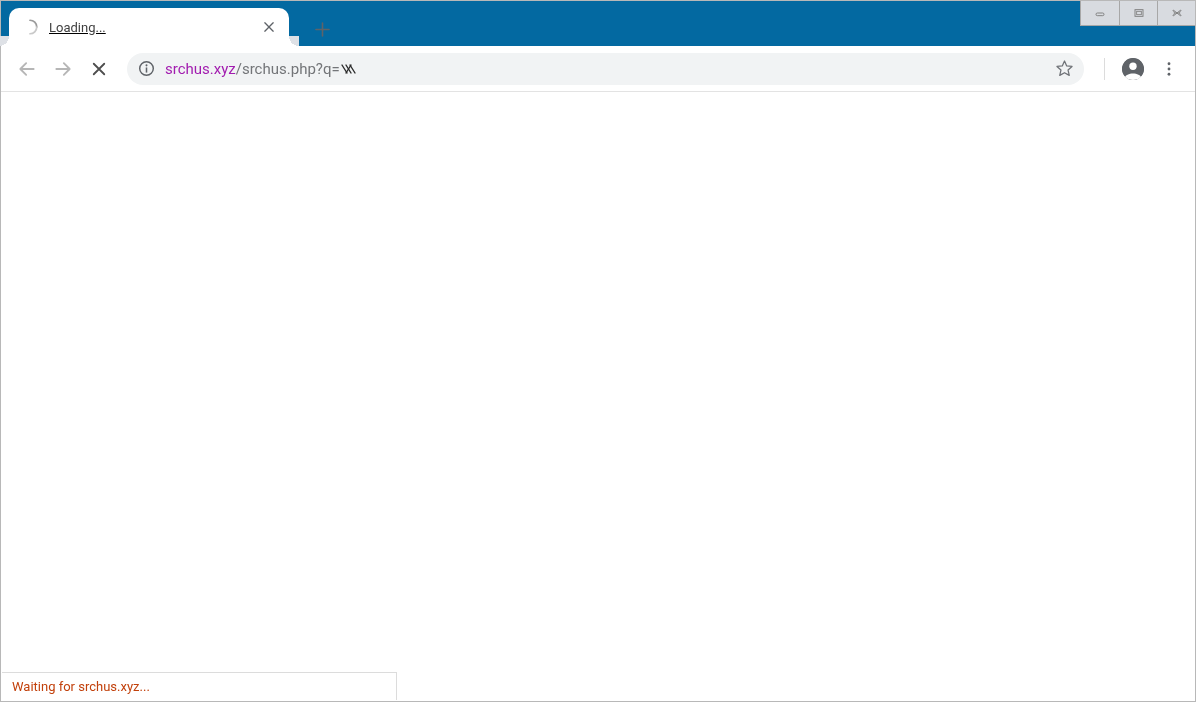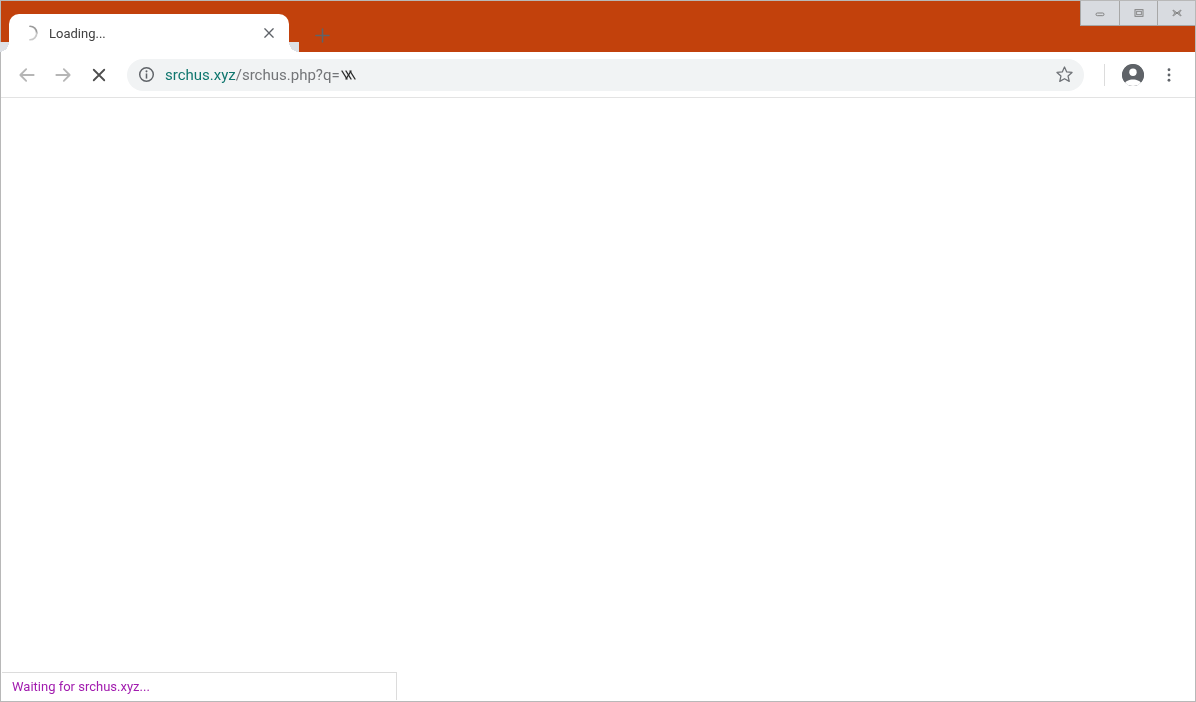--- a/index.html
+++ b/index.html
@@ -17,25 +17,26 @@
     }
     .browser-window {
       width: 100%;
       height: 100%;
       border: 1px solid #b8b8b8;
       display: flex;
       flex-direction: column;
       position: relative;
     }
     .titlebar {
-      height: 51px;
-      background: #c2410c;
+      height: 45px;
+      background: #0369a1;
       display: flex;
       align-items: flex-end;
       position: relative;
+      text-decoration: underline;
     }
     .window-controls {
       position: absolute;
       top: 0;
       right: 0;
       height: 25px;
       display: flex;
       border: 1px solid #a7a7a7;
       border-top: none;
       border-right: none;
@@ -167,21 +168,21 @@
     }
     .url-text {
       flex: 1;
       font-size: 15px;
       color: #202124;
       white-space: nowrap;
       display: flex;
       align-items: center;
     }
     .url-host {
-      color: #0f766e;
+      color: #a21caf;
     }
     .url-path {
       color: #737578;
     }
     .url-query-glyph {
       display: inline-flex;
       align-items: center;
       margin-left: 1px;
     }
     .star-btn {
@@ -217,21 +218,21 @@
       left: 1px;
       height: 28px;
       padding: 0 10px;
       background: #ffffff;
       border: 1px solid #dcdcdc;
       border-left: none;
       border-bottom: none;
       display: flex;
       align-items: center;
       font-size: 13px;
-      color: #a21caf;
+      color: #c2410c;
       min-width: 395px;
     }
     @keyframes spin {
       from { transform: rotate(0deg); }
       to { transform: rotate(360deg); }
     }
     .spinner svg {
       animation: spin 1s linear infinite;
     }
   </style>

